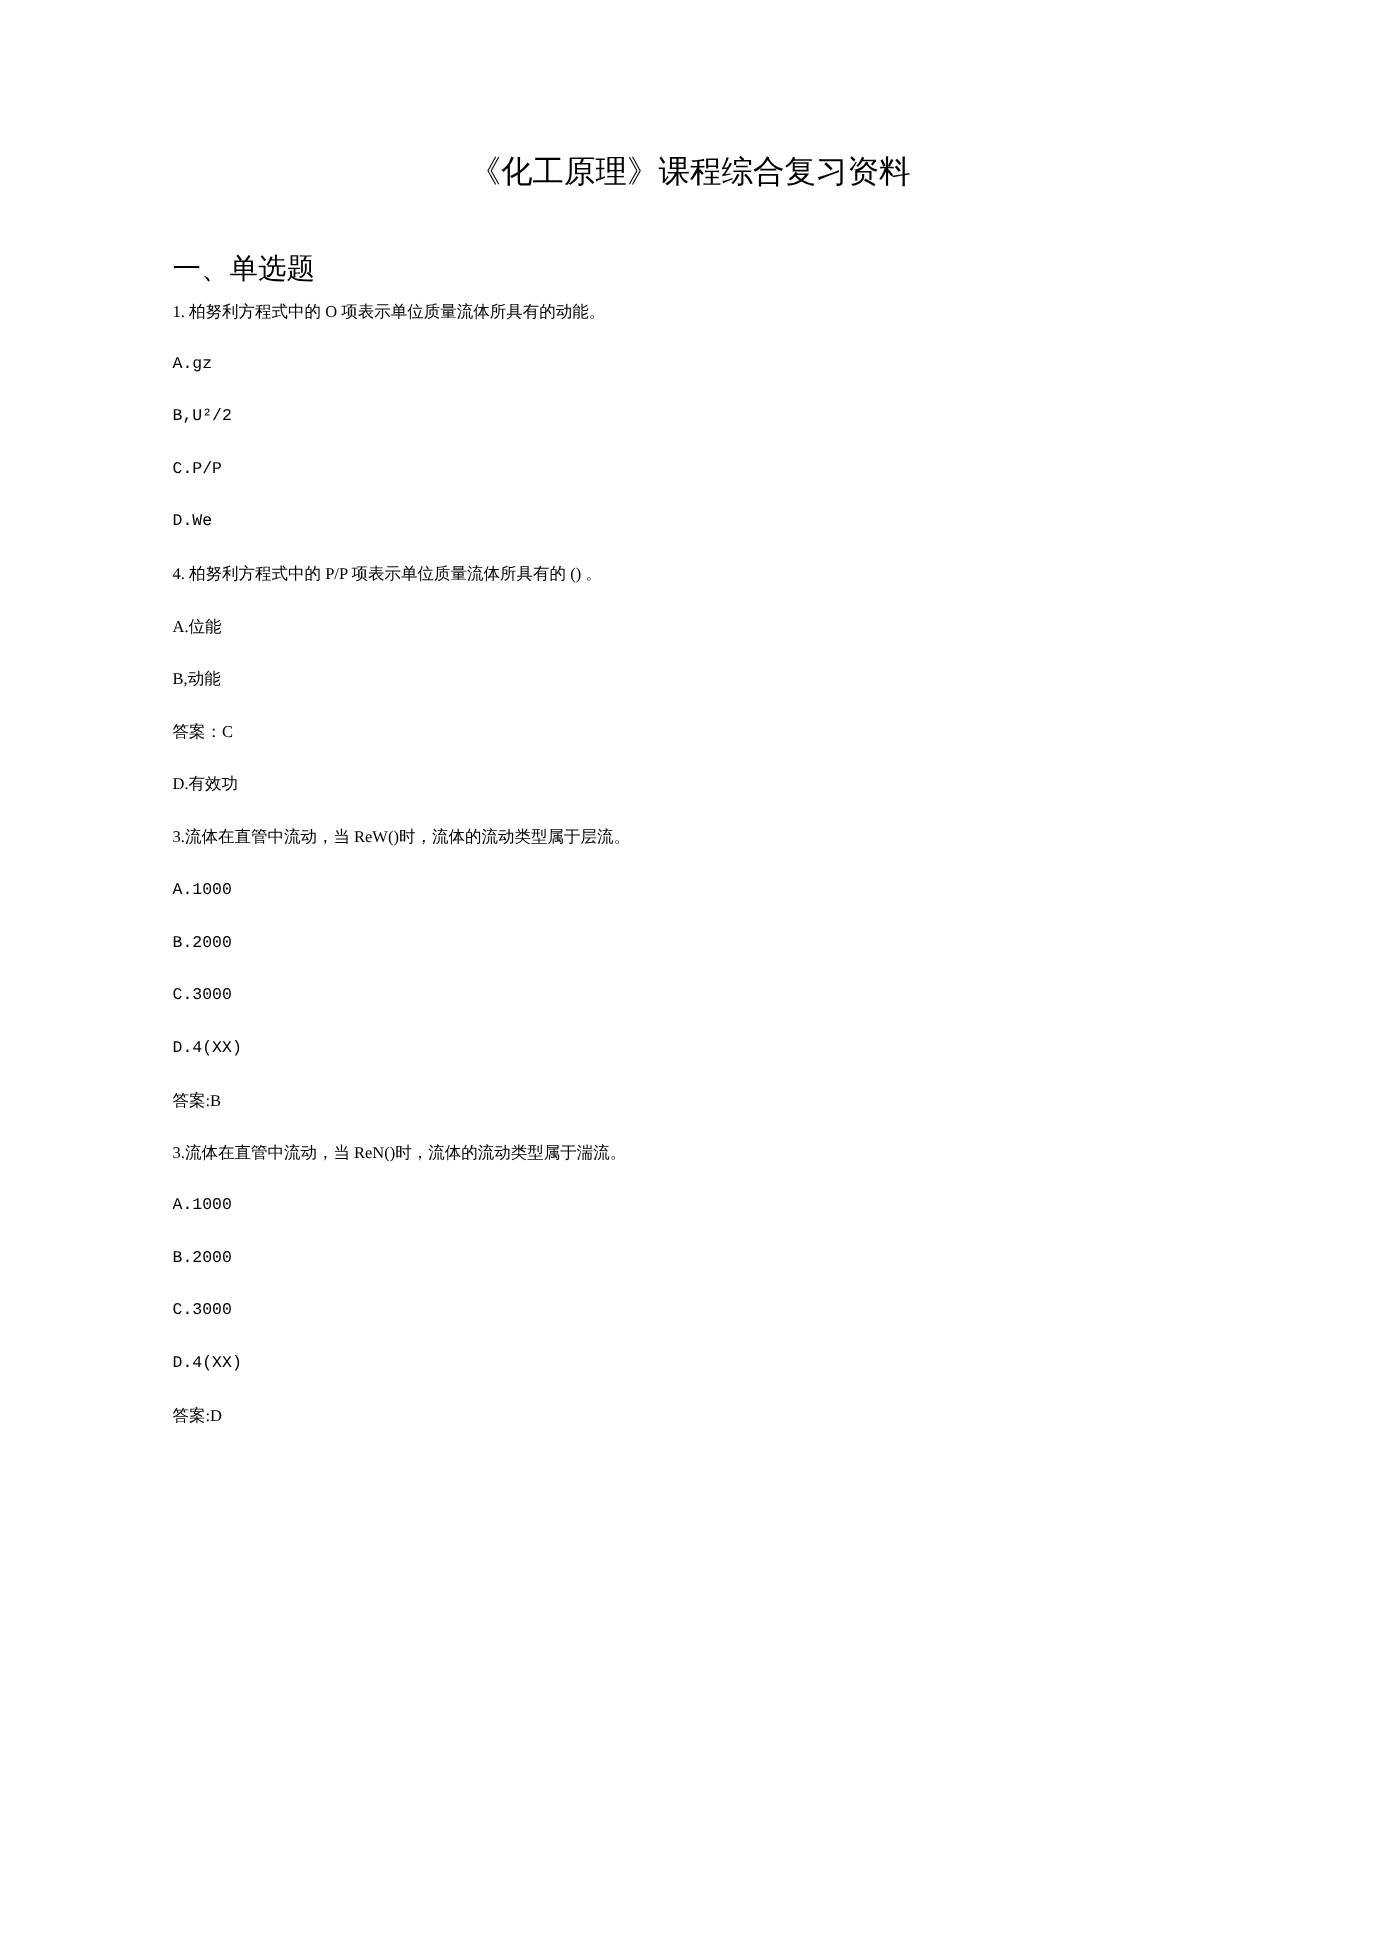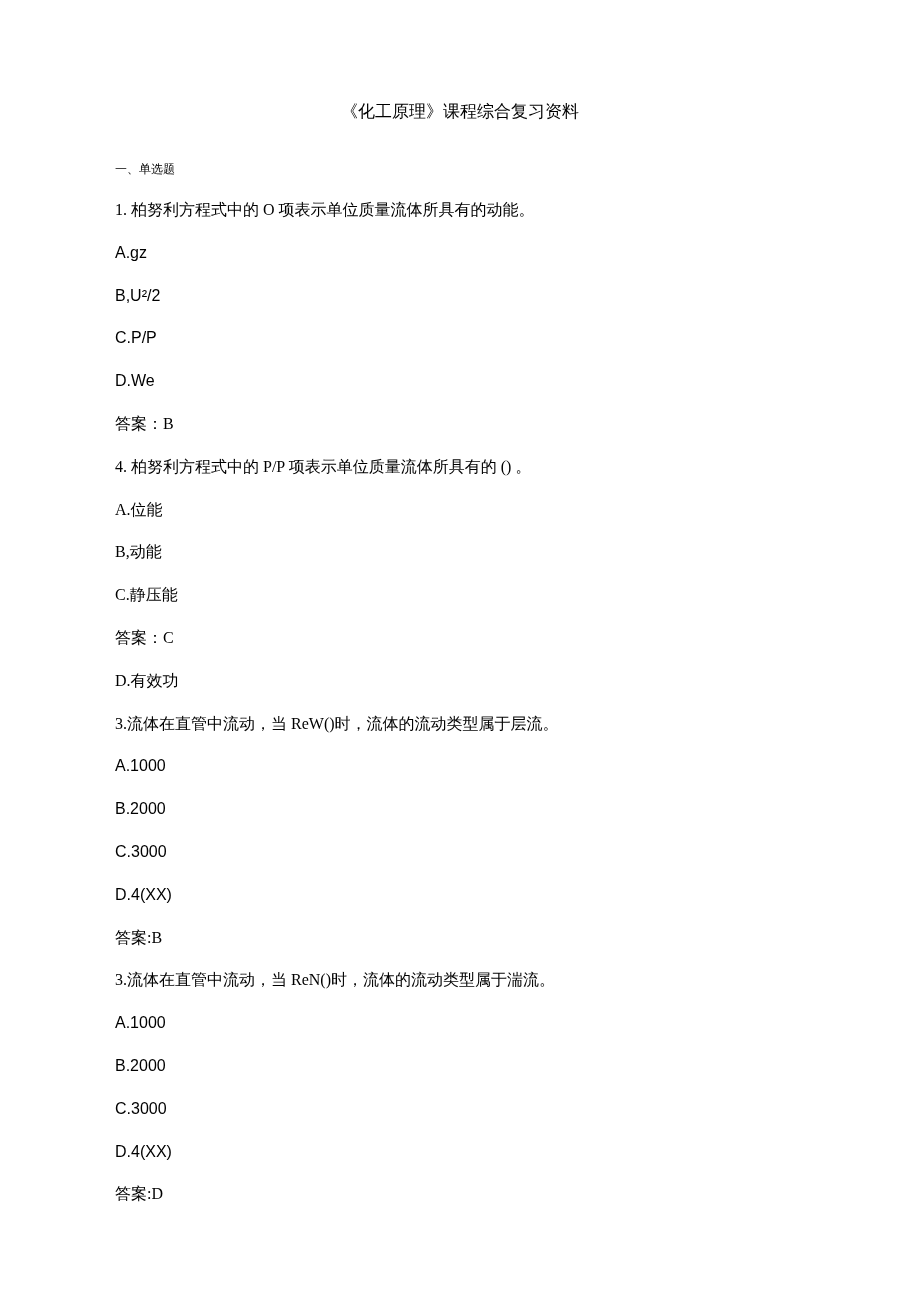--- a/index.html
+++ b/index.html
@@ -9,58 +9,56 @@
     font-family: "SimSun", "宋体", serif;
     color: #000;
     width: 920px;
   }
   .page {
     padding: 100px 115px 80px 115px;
     box-sizing: border-box;
   }
   .doc-title {
     text-align: center;
-    font-size: 17px;
+    font-size: 21px;
     font-weight: normal;
     margin-bottom: 38px;
   }
   .section-heading {
-    font-size: 12px;
-    margin-bottom: 20px;
+    font-size: 19px;
+    margin-bottom: 8px;
   }
   .line {
-    font-size: 16px;
+    font-size: 11px;
     line-height: 1.55;
     margin-bottom: 18px;
     word-break: break-word;
   }
   .western {
-    font-family: Liberation Sans, sans-serif;
+    font-family: Liberation Mono, monospace;
   }
 </style>
 </head>
 <body>
 
 <div class="page">
 
   <div class="doc-title">《化工原理》课程综合复习资料</div>
 
   <div class="section-heading">一、单选题</div>
 
   <div class="line">1. 柏努利方程式中的 O 项表示单位质量流体所具有的动能。</div>
   <div class="line western">A.gz</div>
   <div class="line western">B,U²/2</div>
   <div class="line western">C.P/P</div>
   <div class="line western">D.We</div>
-  <div class="line">答案：B</div>
 
   <div class="line">4. 柏努利方程式中的 P/P 项表示单位质量流体所具有的 () 。</div>
   <div class="line">A.位能</div>
   <div class="line">B,动能</div>
-  <div class="line">C.静压能</div>
   <div class="line">答案：C</div>
   <div class="line">D.有效功</div>
 
   <div class="line">3.流体在直管中流动，当 ReW()时，流体的流动类型属于层流。</div>
   <div class="line western">A.1000</div>
   <div class="line western">B.2000</div>
   <div class="line western">C.3000</div>
   <div class="line western">D.4(XX)</div>
   <div class="line">答案:B</div>
 

